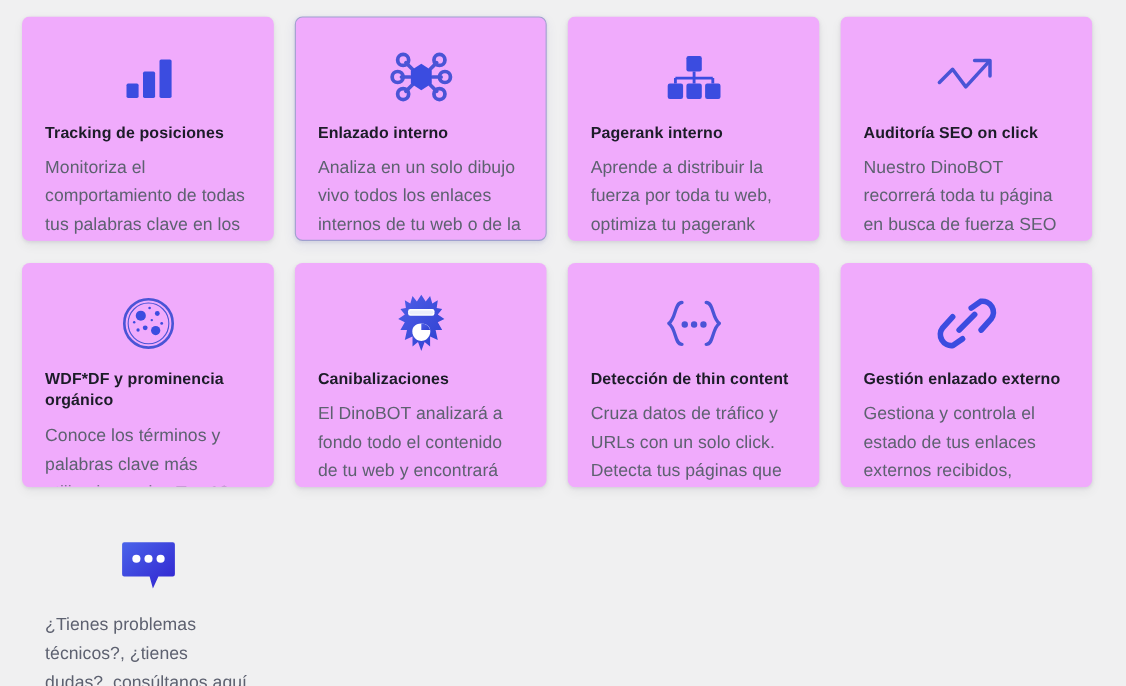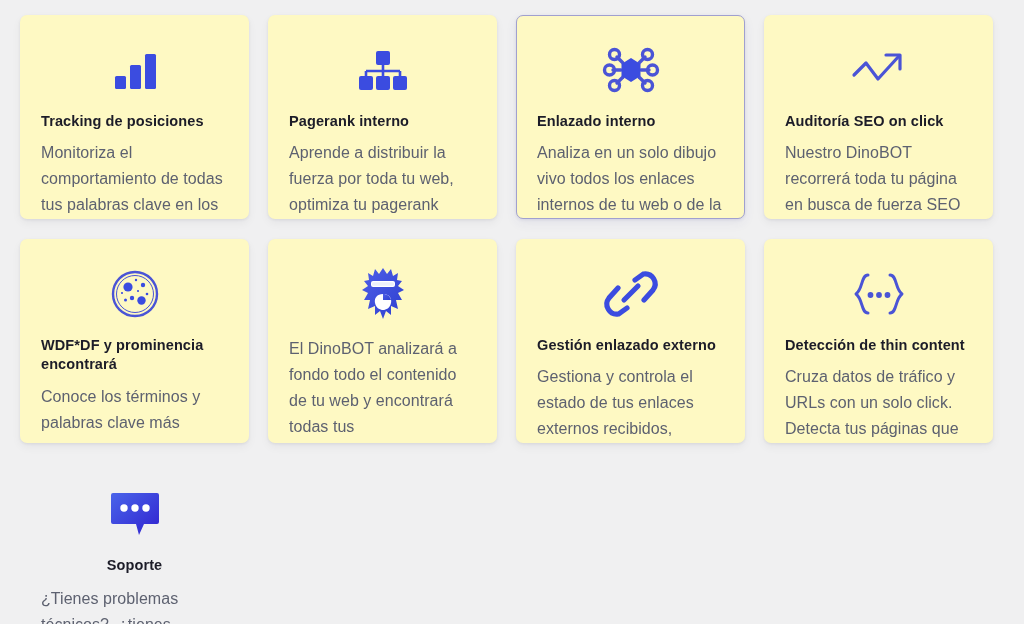--- a/index.html
+++ b/index.html
@@ -24,21 +24,21 @@
   }
 
   .grid {
     display: grid;
     grid-template-columns: repeat(4, 229px);
     gap: 20px 19px;
     align-content: start;
   }
 
   .card {
-    background: #fef9c3;
+    background: #f0abfc;
     border-radius: 7px;
     padding: 26px 20px 22px 20px;
     height: 204px;
     box-shadow: 0 1px 3px rgba(20, 20, 40, 0.07),
                 0 4px 10px rgba(20, 20, 40, 0.05);
     border: 1px solid transparent;
     overflow: hidden;
   }
 
   .card.selected {
@@ -96,34 +96,20 @@
     <div class="card">
       <div class="icon-wrap">
         <svg width="56" height="44" viewBox="0 0 56 44">
           <rect x="8" y="28" width="11" height="13" rx="1.5" fill="#3b4ce0"></rect>
           <rect x="23" y="17" width="11" height="24" rx="1.5" fill="#3b4ce0"></rect>
           <rect x="38" y="6" width="11" height="35" rx="1.5" fill="#3b4ce0"></rect>
         </svg>
       </div>
       <div class="card-title">Tracking de posiciones</div>
       <div class="card-desc">Monitoriza el comportamiento de todas tus palabras clave en los rankings de Google diariamente e incluso también trackea por clusters</div>
-    </div>
-
-    <div class="card">
-      <div class="icon-wrap">
-        <svg width="56" height="46" viewBox="0 0 56 46">
-          <rect x="21" y="4" width="14" height="14" rx="2" fill="#3b4ce0"></rect>
-          <rect x="4" y="29" width="14" height="14" rx="2" fill="#3b4ce0"></rect>
-          <rect x="21" y="29" width="14" height="14" rx="2" fill="#3b4ce0"></rect>
-          <rect x="38" y="29" width="14" height="14" rx="2" fill="#3b4ce0"></rect>
-          <path d="M28 18 L28 24 M11 24 L45 24 M11 24 L11 29 M28 24 L28 29 M45 24 L45 29" stroke="#3b4ce0" stroke-width="2.6" fill="none"></path>
-        </svg>
-      </div>
-      <div class="card-title">Pagerank interno</div>
-      <div class="card-desc">Aprende a distribuir la fuerza por toda tu web, optimiza tu pagerank interno en función a tu enlazado y posiciona mejor en Google</div>
     </div>
 
     <div class="card selected">
       <div class="icon-wrap">
         <svg width="58" height="52" viewBox="0 0 58 52">
           <g stroke="#4a54d6" stroke-width="3.4" fill="none" stroke-linecap="round">
             <path d="M21 19 L15 13"></path>
               <path d="M37 19 L43 13"></path>
             <path d="M21 33 L15 39"></path>
               <path d="M37 33 L43 39"></path>
@@ -138,20 +124,34 @@
           </g>
           <polygon points="29,14 38.5,20 38.5,32 29,38 19.5,32 19.5,20" fill="#3b4ce0"></polygon>
         </svg>
       </div>
       <div class="card-title">Enlazado interno</div>
       <div class="card-desc">Analiza en un solo dibujo vivo todos los enlaces internos de tu web o de la competencia. Replica, optimiza, posiciona más alto.</div>
     </div>
 
     <div class="card">
       <div class="icon-wrap">
+        <svg width="56" height="46" viewBox="0 0 56 46">
+          <rect x="21" y="4" width="14" height="14" rx="2" fill="#3b4ce0"></rect>
+          <rect x="4" y="29" width="14" height="14" rx="2" fill="#3b4ce0"></rect>
+          <rect x="21" y="29" width="14" height="14" rx="2" fill="#3b4ce0"></rect>
+          <rect x="38" y="29" width="14" height="14" rx="2" fill="#3b4ce0"></rect>
+          <path d="M28 18 L28 24 M11 24 L45 24 M11 24 L11 29 M28 24 L28 29 M45 24 L45 29" stroke="#3b4ce0" stroke-width="2.6" fill="none"></path>
+        </svg>
+      </div>
+      <div class="card-title">Pagerank interno</div>
+      <div class="card-desc">Aprende a distribuir la fuerza por toda tu web, optimiza tu pagerank interno en función a tu enlazado y posiciona mejor en Google</div>
+    </div>
+
+    <div class="card">
+      <div class="icon-wrap">
         <svg width="60" height="42" viewBox="0 0 60 42">
           <path d="M5 26 L17 14 L29 30 L50 7" stroke="#4a54d6" stroke-width="3.2" fill="none" stroke-linecap="round" stroke-linejoin="round"></path>
           <path d="M37 6 L51 6 L51 20" stroke="#4a54d6" stroke-width="3.2" fill="none" stroke-linecap="round" stroke-linejoin="round"></path>
         </svg>
       </div>
       <div class="card-title">Auditoría SEO on click</div>
       <div class="card-desc">Nuestro DinoBOT recorrerá toda tu página en busca de fuerza SEO on page a corregir: títulos duplicados, metas vacías, H1, robots txt, etc ...</div>
     </div>
 
     <div class="card">
@@ -163,21 +163,21 @@
           <circle cx="31.5" cy="31.5" r="4.2" fill="#3b4ce0"></circle>
           <circle cx="33" cy="16" r="2.2" fill="#3b4ce0"></circle>
           <circle cx="22" cy="29" r="2.2" fill="#3b4ce0"></circle>
           <circle cx="15.5" cy="31" r="1.5" fill="#3b4ce0"></circle>
           <circle cx="26" cy="11" r="1.2" fill="#3b4ce0"></circle>
           <circle cx="37" cy="25" r="1.3" fill="#3b4ce0"></circle>
           <circle cx="28" cy="22" r="1.1" fill="#3b4ce0"></circle>
           <circle cx="12" cy="24" r="1.1" fill="#3b4ce0"></circle>
         </svg>
       </div>
-      <div class="card-title">WDF*DF y prominencia encontrará</div>
+      <div class="card-title">WDF*DF y prominencia orgánico</div>
       <div class="card-desc">Conoce los términos y palabras clave más utilizados en los Top 10 resultados mejor rankeados de Google para una keyword y posiciónate por encima</div>
     </div>
 
     <div class="card">
       <div class="icon-wrap">
         <svg width="46" height="54" viewBox="0 0 46 54">
           <defs>
             <linearGradient id="dinoGrad" x1="0" y1="0" x2="1" y2="1">
               <stop offset="0%" stop-color="#4f5fe8"></stop>
               <stop offset="100%" stop-color="#2d3fcf"></stop>
@@ -188,67 +188,67 @@
                    L26 44 L23 52 L20 44 L15 48 L15 39 L8 42 L10 33
                    L4 33 L8 26 L2 23 L8 19 L4 14 L9 13 L8 6 L13 9
                    L15 2 L19 7 Z" fill="url(#dinoGrad)"></path>
           <rect x="11" y="14" width="24" height="6" rx="2" fill="#ffffff"></rect>
           <rect x="12" y="15.2" width="22" height="3.6" rx="1.6" fill="#eceffb"></rect>
           <path d="M23 27 C17 27 14 31 15 36 C16 41 20 43 23 43
                    C26 43 30 41 31 36 C32 31 29 27 23 27 Z" fill="#ffffff"></path>
           <path d="M23 27 C27 27 30 29 31 33 L23 33 Z" fill="url(#dinoGrad)"></path>
         </svg>
       </div>
+      <div class="card-title">Canibalizaciones</div>
       <div class="card-desc">El DinoBOT analizará a fondo todo el contenido de tu web y encontrará todas tus canibalizaciones. Corrígelas y mejora exponencialmente tus rankings</div>
-    </div>
-
-    <div class="card">
-      <div class="icon-wrap">
-        <svg width="52" height="50" viewBox="0 0 52 50">
-          <g fill="none" stroke="#3b4ce0" stroke-width="5.2" stroke-linecap="round">
-            <path d="M30 11 L38.5 5 A10 10 0 0 1 48 21 L39 31"></path>
-            <path d="M22 39 L13.5 45 A10 10 0 0 1 4 29 L13 19"></path>
-            <path d="M19 31 L33 17"></path>
-          </g>
-        </svg>
-      </div>
-      <div class="card-title">Gestión enlazado externo</div>
-      <div class="card-desc">Gestiona y controla el estado de tus enlaces externos recibidos, analiza tu patrón de anchor text y planifica tus estrategias de link building</div>
     </div>
 
     <div class="card">
       <div class="icon-wrap">
         <svg width="62" height="46" viewBox="0 0 62 46">
           <g stroke="#4a54d6" stroke-width="3" fill="none" stroke-linecap="round" stroke-linejoin="round">
             <path d="M20 4 C13 4 15 18 8 23 C15 28 13 42 20 42"></path>
             <path d="M42 4 C49 4 47 18 54 23 C47 28 49 42 42 42"></path>
           </g>
           <circle cx="22.5" cy="24" r="2.9" fill="#4a54d6"></circle>
           <circle cx="31" cy="24" r="2.9" fill="#4a54d6"></circle>
           <circle cx="39.5" cy="24" r="2.9" fill="#4a54d6"></circle>
         </svg>
       </div>
       <div class="card-title">Detección de thin content</div>
       <div class="card-desc">Cruza datos de tráfico y URLs con un solo click. Detecta tus páginas que no atraen tráfico orgánico, optimízalas y mejora tu ranking</div>
+    </div>
+
+    <div class="card">
+      <div class="icon-wrap">
+        <svg width="52" height="50" viewBox="0 0 52 50">
+          <g fill="none" stroke="#3b4ce0" stroke-width="5.2" stroke-linecap="round">
+            <path d="M30 11 L38.5 5 A10 10 0 0 1 48 21 L39 31"></path>
+            <path d="M22 39 L13.5 45 A10 10 0 0 1 4 29 L13 19"></path>
+            <path d="M19 31 L33 17"></path>
+          </g>
+        </svg>
+      </div>
+      <div class="card-title">Gestión enlazado externo</div>
+      <div class="card-desc">Gestiona y controla el estado de tus enlaces externos recibidos, analiza tu patrón de anchor text y planifica tus estrategias de link building</div>
     </div>
 
     <div class="card bare">
       <div class="icon-wrap">
         <svg width="58" height="50" viewBox="0 0 58 50">
           <defs>
             <linearGradient id="chatGrad" x1="0" y1="0" x2="1" y2="1">
               <stop offset="0%" stop-color="#4a64ea"></stop>
               <stop offset="100%" stop-color="#3022cf"></stop>
             </linearGradient>
           </defs>
           <path d="M7 4 H51 A2 2 0 0 1 53 6 V33 A2 2 0 0 1 51 35
                    H38 L33 46 L30 35 H7 A2 2 0 0 1 5 33 V6 A2 2 0 0 1 7 4 Z" fill="url(#chatGrad)"></path>
           <circle cx="18" cy="19" r="3.7" fill="#ffffff"></circle>
           <circle cx="29" cy="19" r="3.7" fill="#ffffff"></circle>
           <circle cx="40" cy="19" r="3.7" fill="#ffffff"></circle>
         </svg>
       </div>
-      <div class="card-title">Soporte</div>
       <div class="card-desc">¿Tienes problemas técnicos?, ¿tienes dudas?, consúltanos aquí lo que necesites.</div>
     </div>
 
   </div>
 </div>
 
 </body></html>

